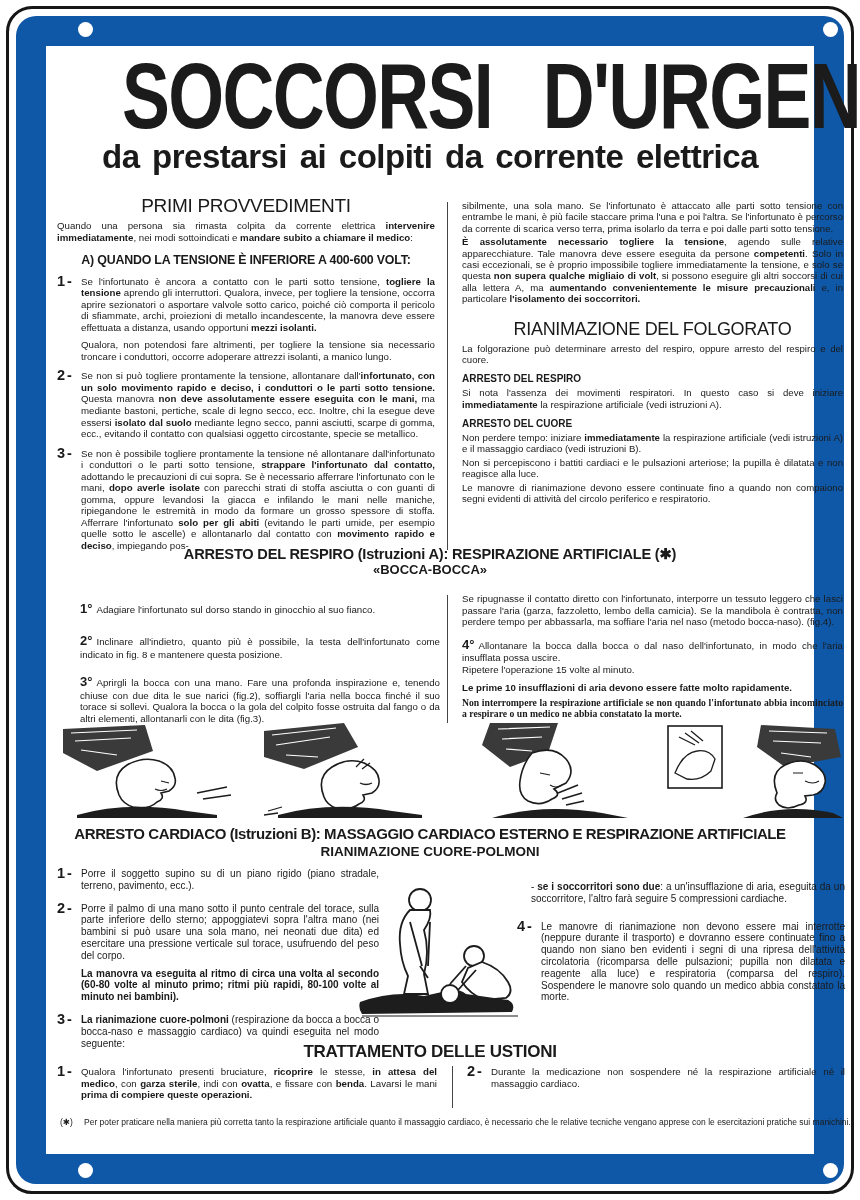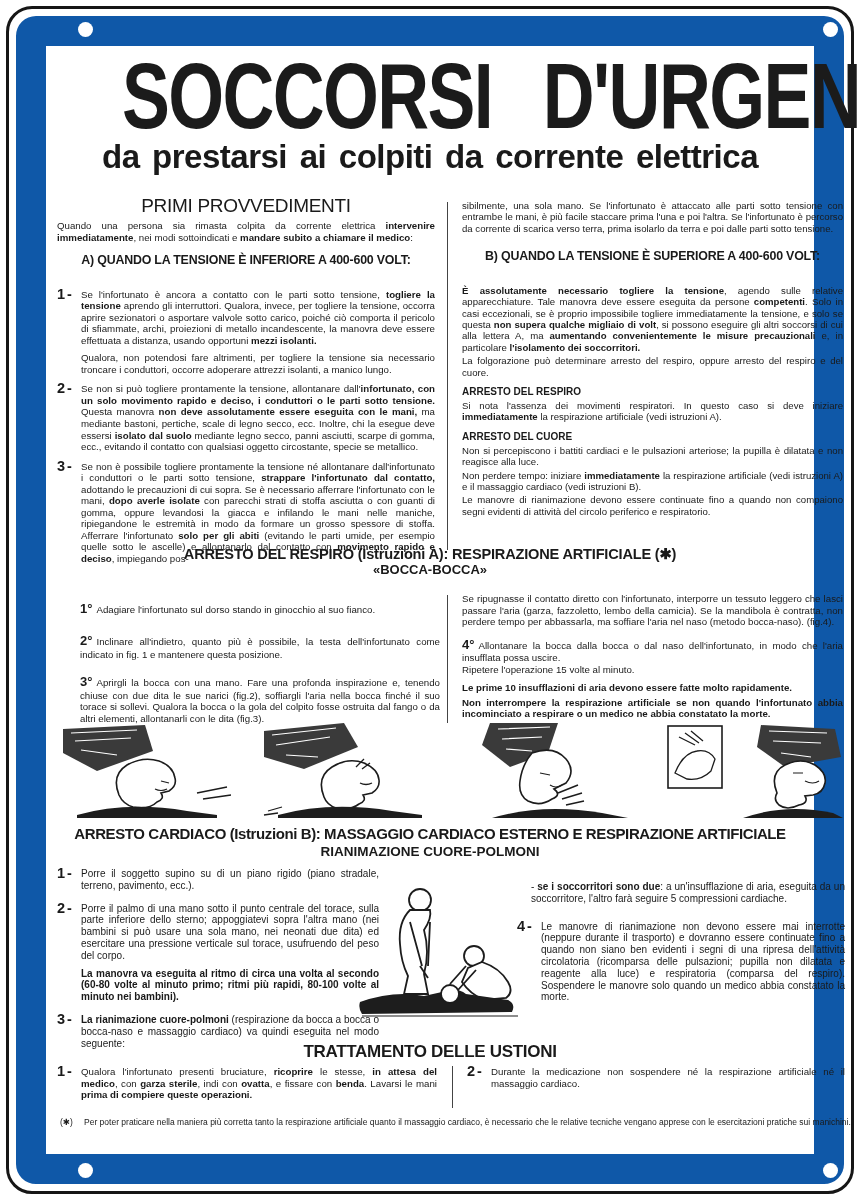--- a/index.html
+++ b/index.html
@@ -18,21 +18,21 @@
     font-weight:700;font-size:92px;line-height:1;letter-spacing:-2px;word-spacing:.45em;
     transform:scaleX(.78);transform-origin:center;white-space:nowrap;color:#1b1b1b;
   }
   .subtitle{
     position:absolute;left:35px;right:35px;top:140px;text-align:center;
     font-weight:700;font-size:33px;line-height:1;letter-spacing:-.5px;word-spacing:.12em;
   }
 
   .col{position:absolute;font-size:9.7px;line-height:1.19;text-align:justify;}
   .h-col{font-weight:400;font-size:19px;text-align:center;letter-spacing:-.3px;margin:0 0 5px 0;line-height:1;}
-  .h-sub{font-weight:700;font-size:12.4px;text-align:center;letter-spacing:-.2px;margin:11px 0 21px 0;line-height:1.1;}
+  .h-sub{font-weight:700;font-size:12.4px;text-align:center;letter-spacing:-.2px;margin:11px 0 7px 0;line-height:1.1;}
   .h-mini{font-weight:700;font-size:10px;margin:8px 0 2px 0;text-align:left;}
   .para{margin:0 0 2px 0;}
 
   .item{position:relative;padding-left:24px;margin-top:8px;}
   .item .num{position:absolute;left:0;top:-3px;font-weight:700;font-size:14.5px;letter-spacing:-1px;}
   .item .itext{text-align:justify;}
   .item .extra{margin-top:6px;}
 
   .divider{position:absolute;width:1px;background:#444;}
 
@@ -87,57 +87,57 @@
   <div class="item">
     <b class="num">3 -</b>
     <div class="itext">Se non è possibile togliere prontamente la tensione né allontanare dall'infortunato i conduttori o le parti sotto tensione, <b>strappare l'infortunato dal contatto,</b> adottando le precauzioni di cui sopra. Se è necessario afferrare l'infortunato con le mani, <b>dopo averle isolate</b> con parecchi strati di stoffa asciutta o con guanti di gomma, oppure levandosi la giacca e infilando le mani nelle maniche, ripiegandone le estremità in modo da formare un grosso spessore di stoffa. Afferrare l'infortunato <b>solo per gli abiti</b> (evitando le parti umide, per esempio quelle sotto le ascelle) e allontanarlo dal contatto con <b>movimento rapido e deciso</b>, impiegando pos-</div>
   </div>
 </div>
 
 <div class="divider" style="left:447px;top:202px;height:348px;"></div>
 
 <div class="col" style="left:462px;top:200px;width:381px;font-size:9.6px;">
   <div class="para">sibilmente, una sola mano. Se l'infortunato è attaccato alle parti sotto tensione con entrambe le mani, è più facile staccare prima l'una e poi l'altra. Se l'infortunato è percorso da corrente di scarica verso terra, prima isolarlo da terra e poi dalle parti sotto tensione.</div>
-  <div class="h-sub" style="margin-top:16px;">B) QUANDO LA TENSIONE È SUPERIORE A 400-600 VOLT:</div>
   <div class="para"><b>È assolutamente necessario togliere la tensione</b>, agendo sulle relative apparecchiature. Tale manovra deve essere eseguita da persone <b>competenti</b>. Solo in casi eccezionali, se è proprio impossibile togliere immediatamente la tensione, e solo se questa <b>non supera qualche migliaio di volt</b>, si possono eseguire gli altri soccorsi di cui alla lettera A, ma <b>aumentando convenientemente le misure precauzionali</b> e, in particolare <b>l'isolamento dei soccorritori.</b></div>
+  <div class="h-col" style="margin-top:15px;font-size:18px;">RIANIMAZIONE DEL FOLGORATO</div>
   <div class="para">La folgorazione può determinare arresto del respiro, oppure arresto del respiro e del cuore.</div>
   <div class="h-mini">ARRESTO DEL RESPIRO</div>
   <div class="para">Si nota l'assenza dei movimenti respiratori. In questo caso si deve iniziare <b>immediatamente</b> la respirazione artificiale (vedi istruzioni A).</div>
   <div class="h-mini">ARRESTO DEL CUORE</div>
+  <div class="para">Non perdere tempo: iniziare <b>immediatamente</b> la respirazione artificiale (vedi istruzioni A) e il massaggio cardiaco (vedi istruzioni B).</div>
   <div class="para">Non si percepiscono i battiti cardiaci e le pulsazioni arteriose; la pupilla è dilatata e non reagisce alla luce.</div>
-  <div class="para">Non perdere tempo: iniziare <b>immediatamente</b> la respirazione artificiale (vedi istruzioni A) e il massaggio cardiaco (vedi istruzioni B).</div>
   <div class="para">Le manovre di rianimazione devono essere continuate fino a quando non compaiono segni evidenti di attività del circolo periferico e respiratorio.</div>
 </div>
 
 <div class="h-band" style="top:546px;">
   <div class="l1">ARRESTO DEL RESPIRO (Istruzioni A): RESPIRAZIONE ARTIFICIALE (✱)</div>
   <div class="l2">«BOCCA-BOCCA»</div>
 </div>
 
 <div class="col" style="left:80px;top:588px;width:360px;">
   <div class="step">
     <span class="snum">1°</span><span>Adagiare l'infortunato sul dorso stando in ginocchio al suo fianco.</span>
   </div>
   <div class="step" style="margin-top:17px;">
-    <span class="snum">2°</span><span>Inclinare all'indietro, quanto più è possibile, la testa dell'infortunato come indicato in fig. 1 e mantenere questa posizione.</span>
+    <span class="snum">2°</span><span>Inclinare all'indietro, quanto più è possibile, la testa dell'infortunato come indicato in fig. 8 e mantenere questa posizione.</span>
   </div>
   <div class="step" style="margin-top:14px;">
     <span class="snum">3°</span><span>Aprirgli la bocca con una mano. Fare una profonda inspirazione e, tenendo chiuse con due dita le sue narici (fig.2), soffiargli l'aria nella bocca finché il suo torace si sollevi. Qualora la bocca o la gola del colpito fosse ostruita dal fango o da altri elementi, allontanarli con le dita (fig.3).</span>
   </div>
 </div>
 
 <div class="divider" style="left:447px;top:595px;height:128px;"></div>
 
 <div class="col" style="left:462px;top:593px;width:381px;">
   <div class="para">Se ripugnasse il contatto diretto con l'infortunato, interporre un tessuto leggero che lasci passare l'aria (garza, fazzoletto, lembo della camicia). Se la mandibola è contratta, non perdere tempo per abbassarla, ma soffiare l'aria nel naso (metodo bocca-naso). (fig.4).</div>
   <div class="step" style="margin-top:9px;">
     <span class="snum">4°</span><span>Allontanare la bocca dalla bocca o dal naso dell'infortunato, in modo che l'aria insufflata possa uscire.<br>Ripetere l'operazione 15 volte al minuto.</span>
   </div>
   <div class="pbold">Le prime 10 insufflazioni di aria devono essere fatte molto rapidamente.</div>
-  <div class="pbold" style="margin-top:3px;">Non interrompere la respirazione artificiale se non quando l'infortunato abbia incominciato a respirare o un medico ne abbia constatato la morte.</div>
+  <div class="pbold" style="margin-top:3px;font-family:Liberation Serif, serif;">Non interrompere la respirazione artificiale se non quando l'infortunato abbia incominciato a respirare o un medico ne abbia constatato la morte.</div>
 </div>
 
 <div class="figrow">
   <div class="fig">
     <svg viewBox="0 0 182 95">
       <path d="M6,6 L88,2 L96,28 L40,48 L6,30 Z" fill="#3a3a3a"></path>
       <path d="M14,10 L80,7 M18,18 L74,15 M24,27 L60,32" stroke="#fff" stroke-width="1.2" fill="none"></path>
       <path d="M62,72 Q54,52 70,42 Q86,33 102,38 Q116,43 118,55 Q120,63 112,68 L104,70 Q108,76 100,79 Q92,87 76,84 Q66,81 62,72 Z" fill="#fff" stroke="#1c1c1c" stroke-width="1.6"></path>
       <path d="M104,58 L112,60 M98,66 Q104,69 110,66" stroke="#1c1c1c" stroke-width="1.2" fill="none"></path>
       <path d="M20,92 Q70,78 130,88 L160,92 L160,95 L20,95 Z" fill="#1d1d1d"></path>

